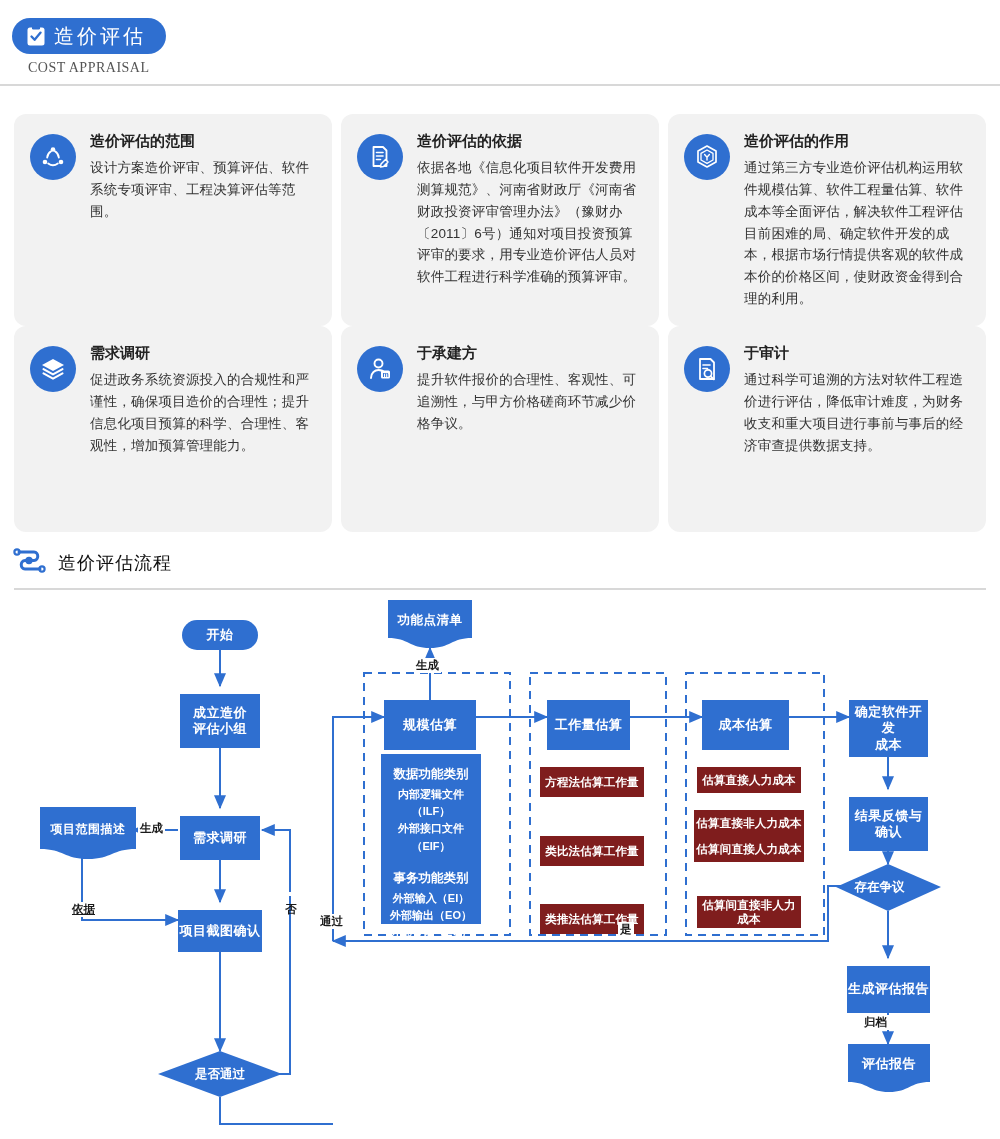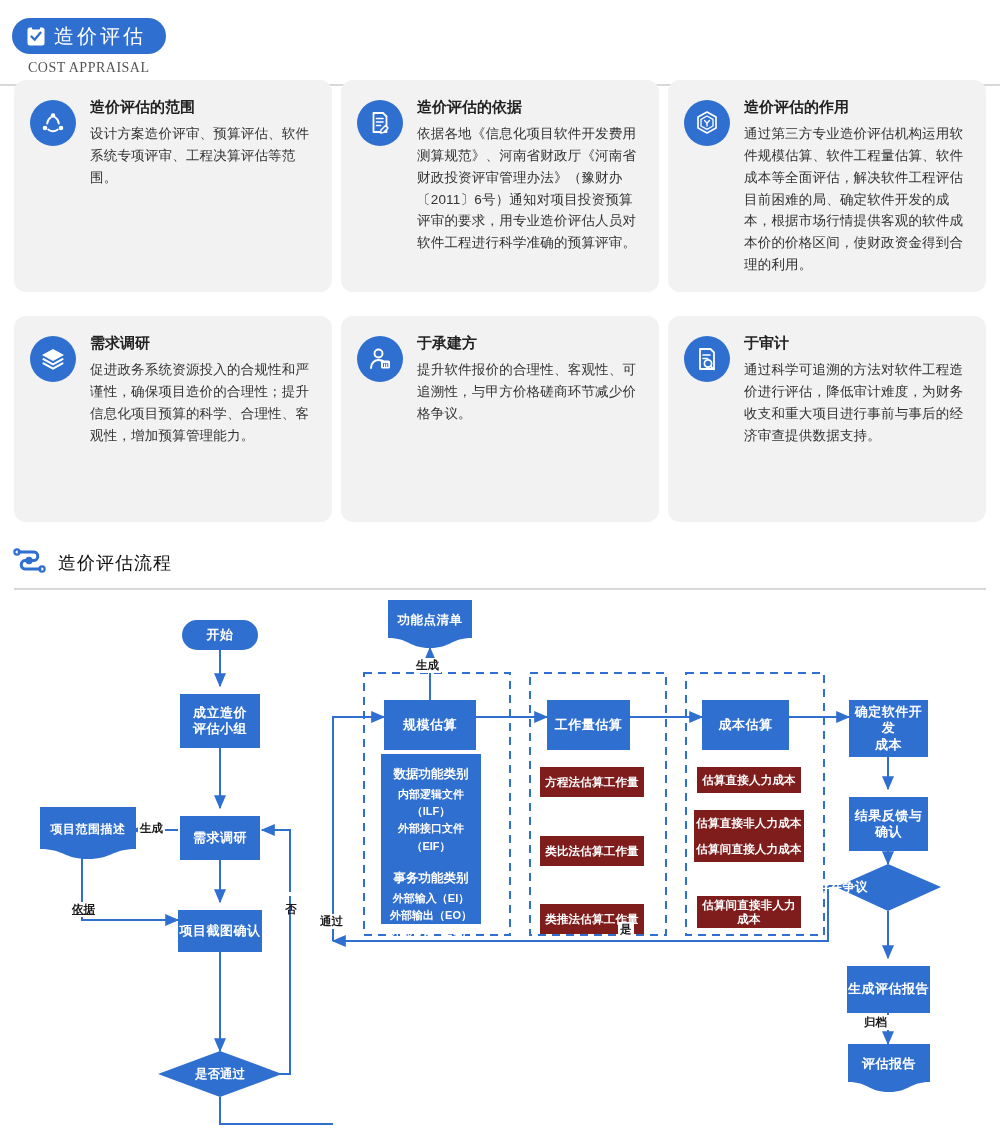--- a/index.html
+++ b/index.html
@@ -29,24 +29,24 @@
     font-family: "Liberation Serif", "DejaVu Serif", serif;
     font-size: 14px; color: #555; letter-spacing: 0.5px;
   }
   .hr-top {
     position: absolute; left: 0; top: 84px; width: 1000px; height: 2px;
     background: #d8d8d8;
   }
 
   
   .cards {
-    position: absolute; left: 14px; top: 80px;
+    position: absolute; left: 14px; top: 114px;
     width: 972px;
     display: grid; grid-template-columns: repeat(3, 318px);
-    gap: 24px 9px;
+    gap: 0 9px;
   }
   .card {
     background: #f2f2f2; border-radius: 12px;
     padding: 18px 16px 14px 16px;
     display: flex; gap: 14px;
     height: 212px;
   }
   .card.row2 { height: 206px; }
   .card-icon {
     flex: 0 0 46px; width: 46px; height: 46px; border-radius: 50%;
@@ -322,21 +322,21 @@
 
     <div class="node" style="left:702px; top:96px; width:87px; height:50px;">成本估算</div>
 
     <div class="node" style="left:849px; top:96px; width:79px; height:57px;">确定软件开发<br>成本</div>
 
     <div class="node" style="left:849px; top:193px; width:79px; height:54px;">结果反馈与<br>确认</div>
 
     <svg style="position:absolute; left:836px; top:268px;" width="105" height="47">
       <polygon points="52,0 105,23 52,47 0,23" fill="#2f6fd0"></polygon>
     </svg>
-    <div class="diamond-label" style="left:790px; top:268px; width:105px; height:47px;font-family:Liberation Serif, serif;">存在争议</div>
+    <div class="diamond-label" style="left:827px; top:268px; width:105px; height:47px;font-family:Liberation Serif, serif;">存在争议</div>
 
     <div class="node" style="left:847px; top:362px; width:83px; height:47px;">生成评估报告</div>
 
     <svg style="position:absolute; left:848px; top:448px;" width="82" height="48">
       <path d="M0 0 H82 V38 C61.5 38 61.5 48 41 48 C20.5 48 20.5 38 0 38 Z" fill="#2f6fd0"></path>
     </svg>
     <div class="doc-label" style="left:848px; top:448px; width:82px; height:40px;">评估报告</div>
 
     <div class="detail-box" style="left:381px; top:158px; width:100px; height:170px;">
       <span class="dh">数据功能类别</span>

